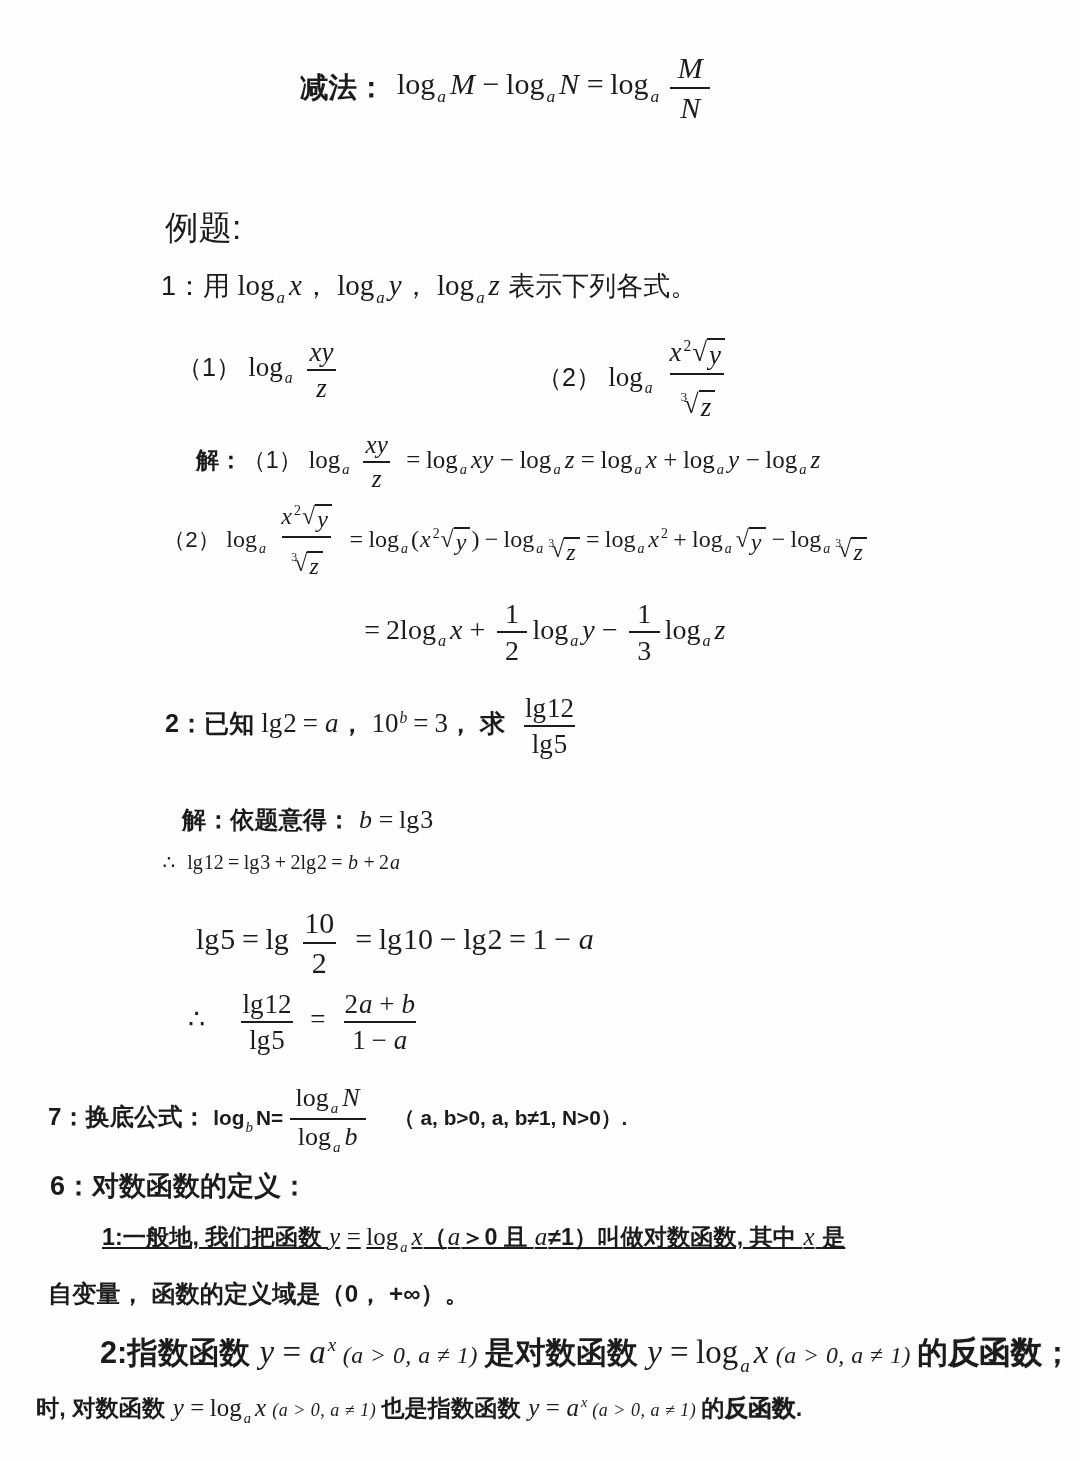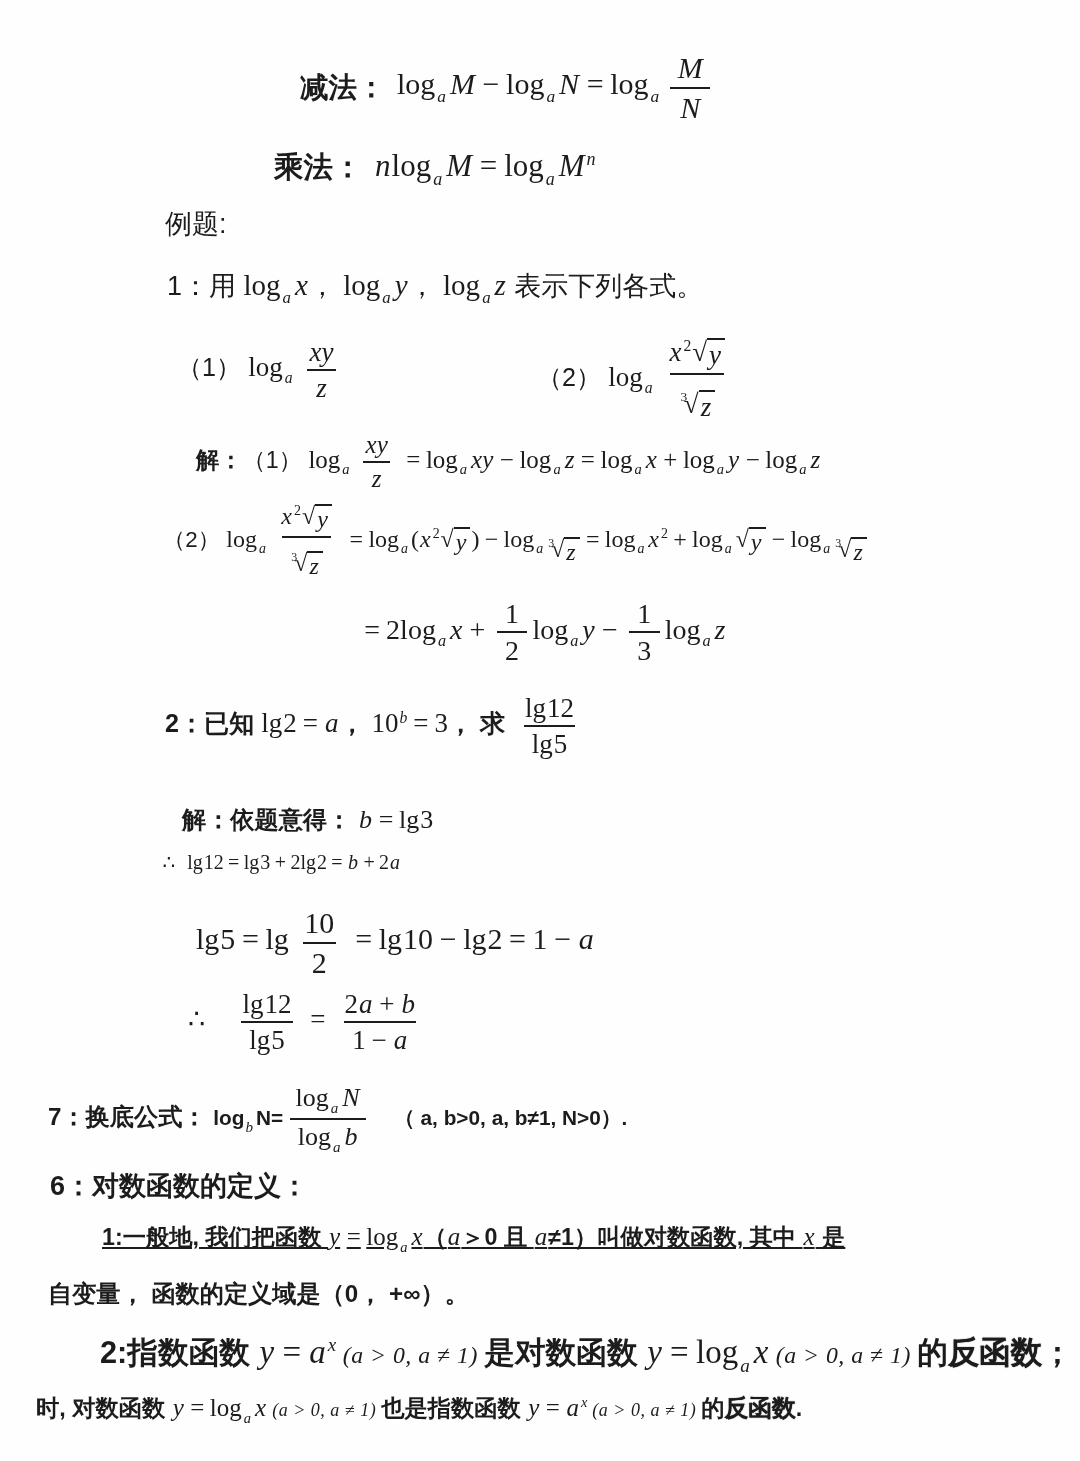--- a/index.html
+++ b/index.html
@@ -33,22 +33,22 @@
   }
   .frac>.num{display:block;padding:1px 0.3em 2px;}
   .frac>.den{display:block;border-top:2px solid currentColor;padding:2px 0.3em 1px;}
   .sqrt{display:inline-flex;align-items:stretch;margin:0 1px;}
   .sqrt>.rad{line-height:1.05;align-self:flex-start;}
   .sqrt>.vinc{border-top:2px solid currentColor;padding:0 3px 0 1px;line-height:1.15;}
   .sqrt>sup.deg{font-size:0.5em;font-style:normal;vertical-align:0.9em;margin-right:-0.25em;align-self:flex-start;line-height:1;}
   
   #l1 {top:50px;  left:300px;font-size:30px;}
   #l2 {top:148px; left:274px;font-size:31px;}
-  #l3 {top:206px; left:165px;font-size:29px;}
-  #l4 {top:268px; left:167px;font-size:29px;align-items:flex-end;}
+  #l3 {top:206px; left:165px;font-size:36px;}
+  #l4 {top:268px; left:161px;font-size:29px;align-items:flex-end;}
   #l5a{top:336px; left:177px;font-size:27px;}
   #l5b{top:336px; left:537px;font-size:27px;}
   #l6 {top:430px; left:196px;font-size:25px;}
   #l7 {top:502px; left:163px;font-size:24px;}
   #l8 {top:597px; left:358px;font-size:28px;}
   #l9 {top:692px; left:165px;font-size:27px;}
   #l10{top:804px; left:182px;font-size:26px;}
   #l11{top:850px; left:158px;font-size:20px;}
   #l12{top:905px; left:196px;font-size:30px;}
   #l13{top:988px; left:182px;font-size:27px;}
@@ -68,24 +68,20 @@
 <div class="page">
 
   <div class="line" id="l1">
     <span class="label">减法：</span>
     <span class="math"><span class="tk-r">log</span><sub>a</sub><span class="tk-i">M</span><span class="tk-o">−</span><span class="tk-r">log</span><sub>a</sub><span class="tk-i">N</span><span class="tk-o">=</span><span class="tk-r">log</span><sub>a</sub><span class="frac">
           <span class="num"><span class="tk-i">M</span></span>
           <span class="den"><span class="tk-i">N</span></span>
         </span></span>
   </div>
 
-  <div class="line" id="l2">
-    <span class="label">乘法：</span>
-    <span class="math"><span class="tk-i">n</span><span class="tk-r">log</span><sub>a</sub><span class="tk-i">M</span><span class="tk-o">=</span><span class="tk-r">log</span><sub>a</sub><span class="tk-i">M</span><sup>n</sup></span>
-  </div>
 
   <div class="line" id="l3">
     <span class="tk-h">例题:</span>
   </div>
 
   <div class="line" id="l4">
     <span class="math"><span class="tk-h">1：用 </span><span class="tk-r">log</span><sub>a</sub><span class="tk-i">x</span><span class="tk-h">， </span><span class="tk-r">log</span><sub>a</sub><span class="tk-i">y</span><span class="tk-h">， </span><span class="tk-r">log</span><sub>a</sub><span class="tk-i">z</span><span class="tk-h"> 表示下列各式。</span></span>
   </div>
 
   <div class="line" id="l5a">

